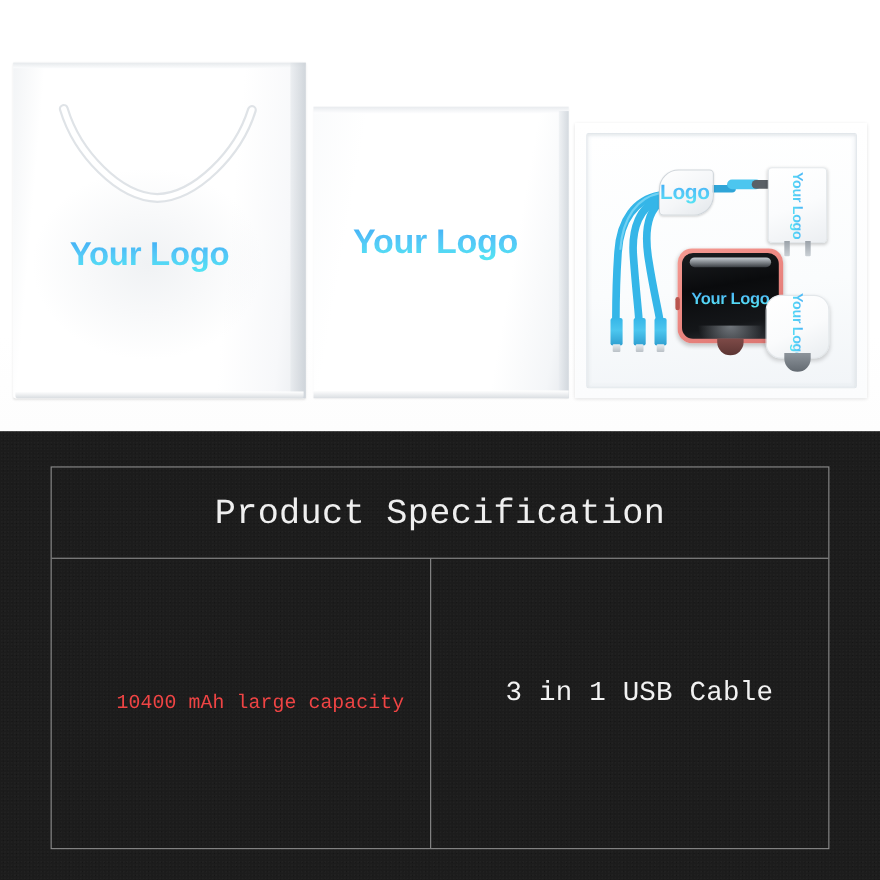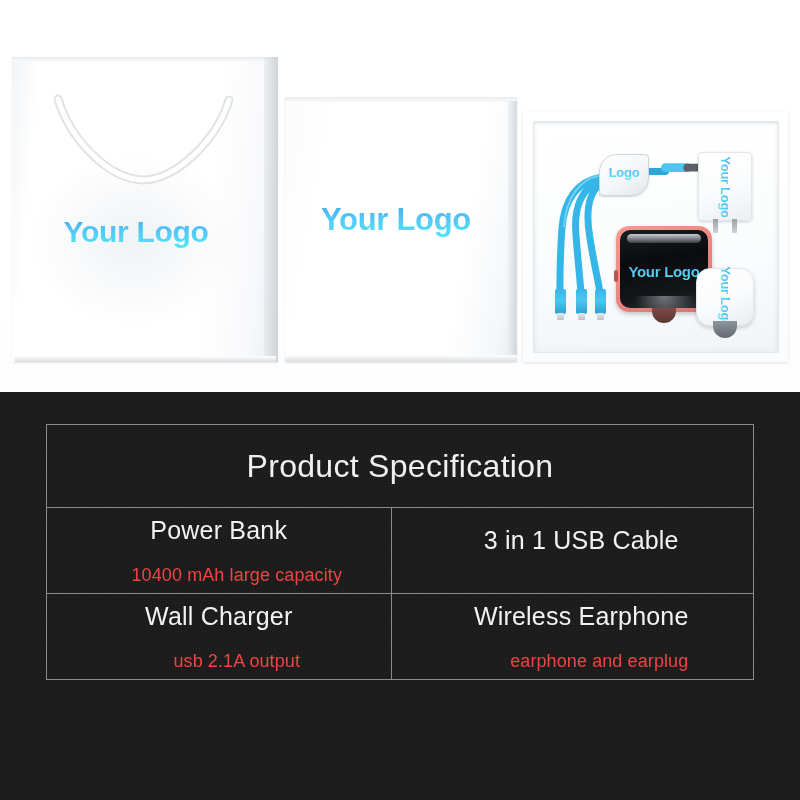--- a/index.html
+++ b/index.html
@@ -112,21 +112,21 @@
   
   .cable-svg{position:absolute;left:0;top:0;width:100%;height:100%;}
   .reel{
     position:absolute;left:61px;top:28px;width:48px;height:40px;
     background:linear-gradient(145deg,#ffffff 0%,#f4f6f8 55%,#e3e7eb 100%);
     border:1px solid #cfd5da;
     border-radius:18px 4px 18px 4px;
     box-shadow:0 1px 2px rgba(0,0,0,.16);
   }
   .reel .logo-text{
-    position:absolute;left:0;right:0;top:10px;text-align:center;font-size:13px;
+    position:absolute;left:0;right:0;top:10px;text-align:left;font-size:19px;
   }
   .tip{
     position:absolute;width:11px;height:25px;
     background:linear-gradient(180deg,#35b6e8 0%,#4cc6ef 45%,#2f9fd0 100%);
     border-radius:2px;
   }
   .tip:after{
     content:"";position:absolute;left:2px;bottom:-6px;width:7px;height:7px;
     background:linear-gradient(180deg,#e8ecef,#b9c0c6);border-radius:1px;
   }
@@ -214,24 +214,25 @@
   .noise{
     position:absolute;inset:0;
     background-image:
       radial-gradient(rgba(255,255,255,.045) 0.5px,transparent 0.6px),
       radial-gradient(rgba(0,0,0,.30) 0.5px,transparent 0.6px);
     background-size:3px 3px,4px 4px;
     background-position:0 0,1px 2px;
     opacity:.9;pointer-events:none;
   }
   .spec-table{
-    position:absolute;left:46px;top:32px;width:708px;height:256px;
+    position:absolute;left:46px;top:32px;width:708px;height:348px;
     border:1px solid #8d8d8d;
     display:flex;flex-direction:column;
     box-sizing:border-box;
+    font-family:Liberation Mono, monospace;
   }
   .spec-head{
     height:82px;flex:none;
     display:flex;align-items:center;justify-content:center;
     border-bottom:1px solid #8d8d8d;
   }
   .spec-head h1{
     margin:0;font-weight:400;font-size:32px;color:#efefef;
     letter-spacing:.3px;
   }
@@ -337,35 +338,24 @@
     <div class="noise"></div>
 
     <div class="spec-table">
 
       <div class="spec-head">
         <h1>Product Specification</h1>
       </div>
 
       <div class="spec-row">
         <div class="spec-cell">
-          <div class="cell-title">Power Bank</div>
           <div class="cell-sub">10400 mAh large capacity</div>
         </div>
         <div class="spec-cell">
           <div class="cell-title">3 in 1 USB Cable</div>
         </div>
       </div>
 
-      <div class="spec-row">
-        <div class="spec-cell">
-          <div class="cell-title">Wall Charger</div>
-          <div class="cell-sub">usb 2.1A output</div>
-        </div>
-        <div class="spec-cell">
-          <div class="cell-title">Wireless Earphone</div>
-          <div class="cell-sub">earphone and earplug</div>
-        </div>
-      </div>
 
     </div>
   </div>
 
 </div>
 
 </body></html>

